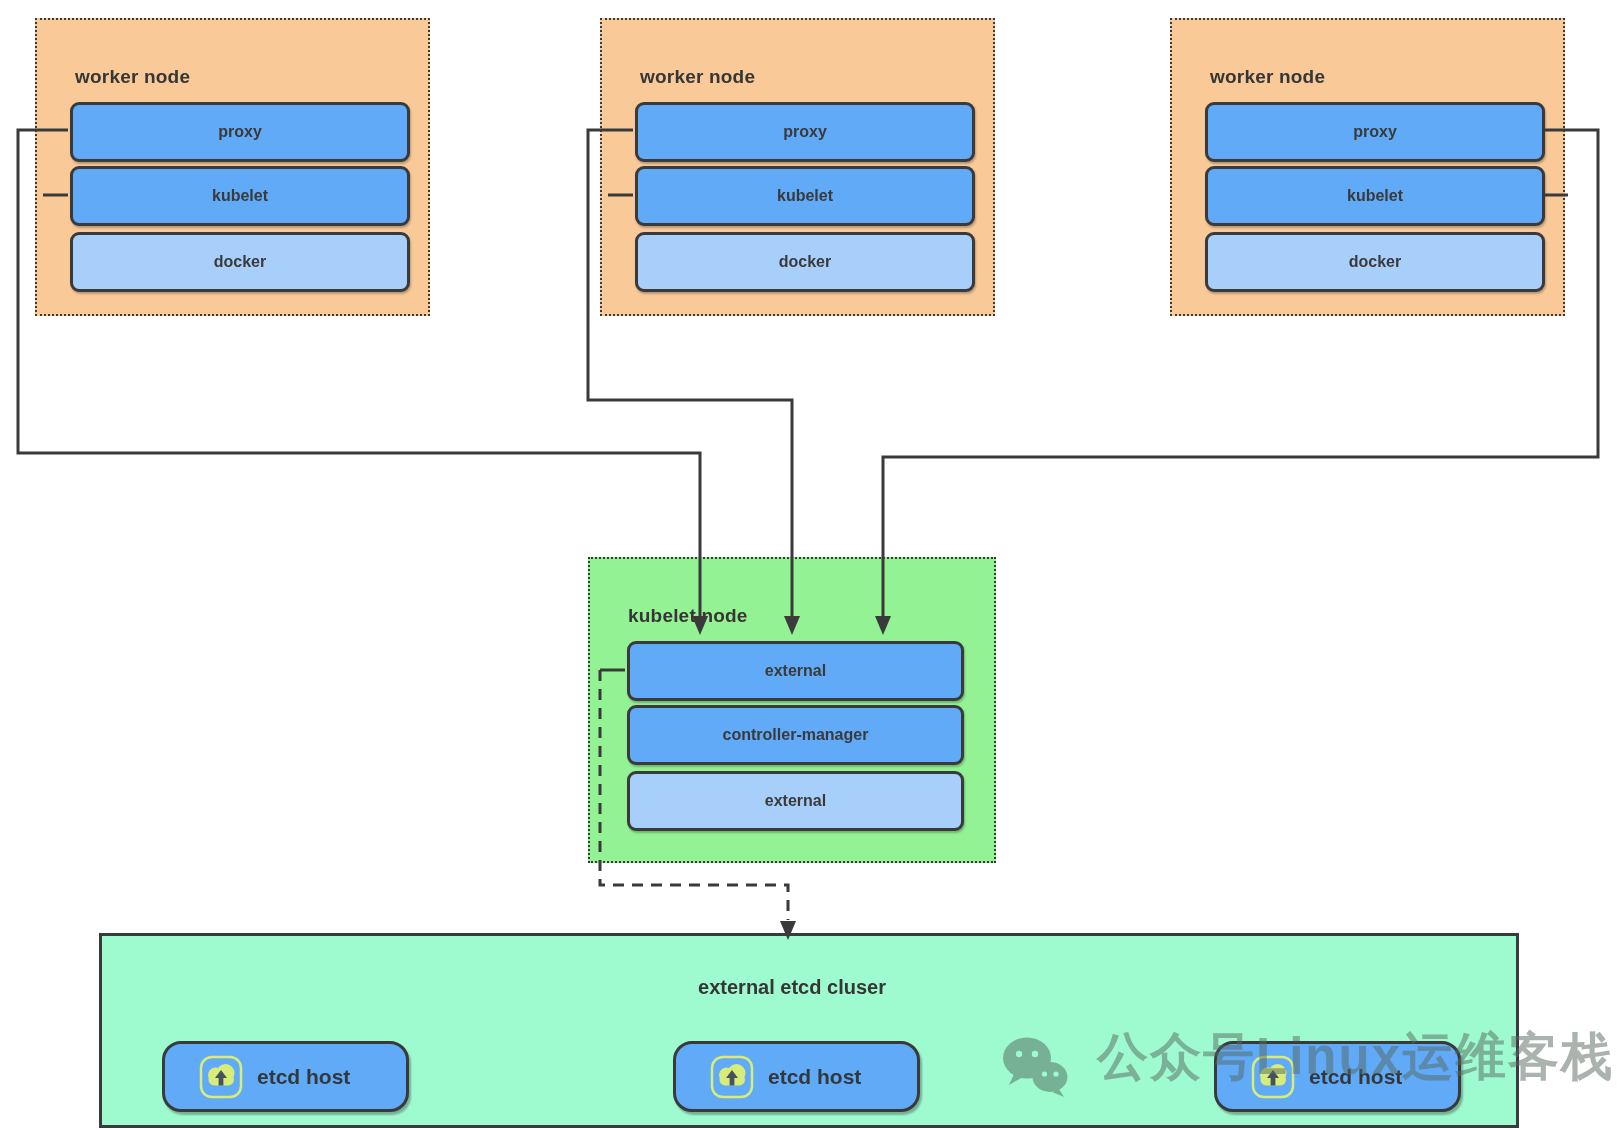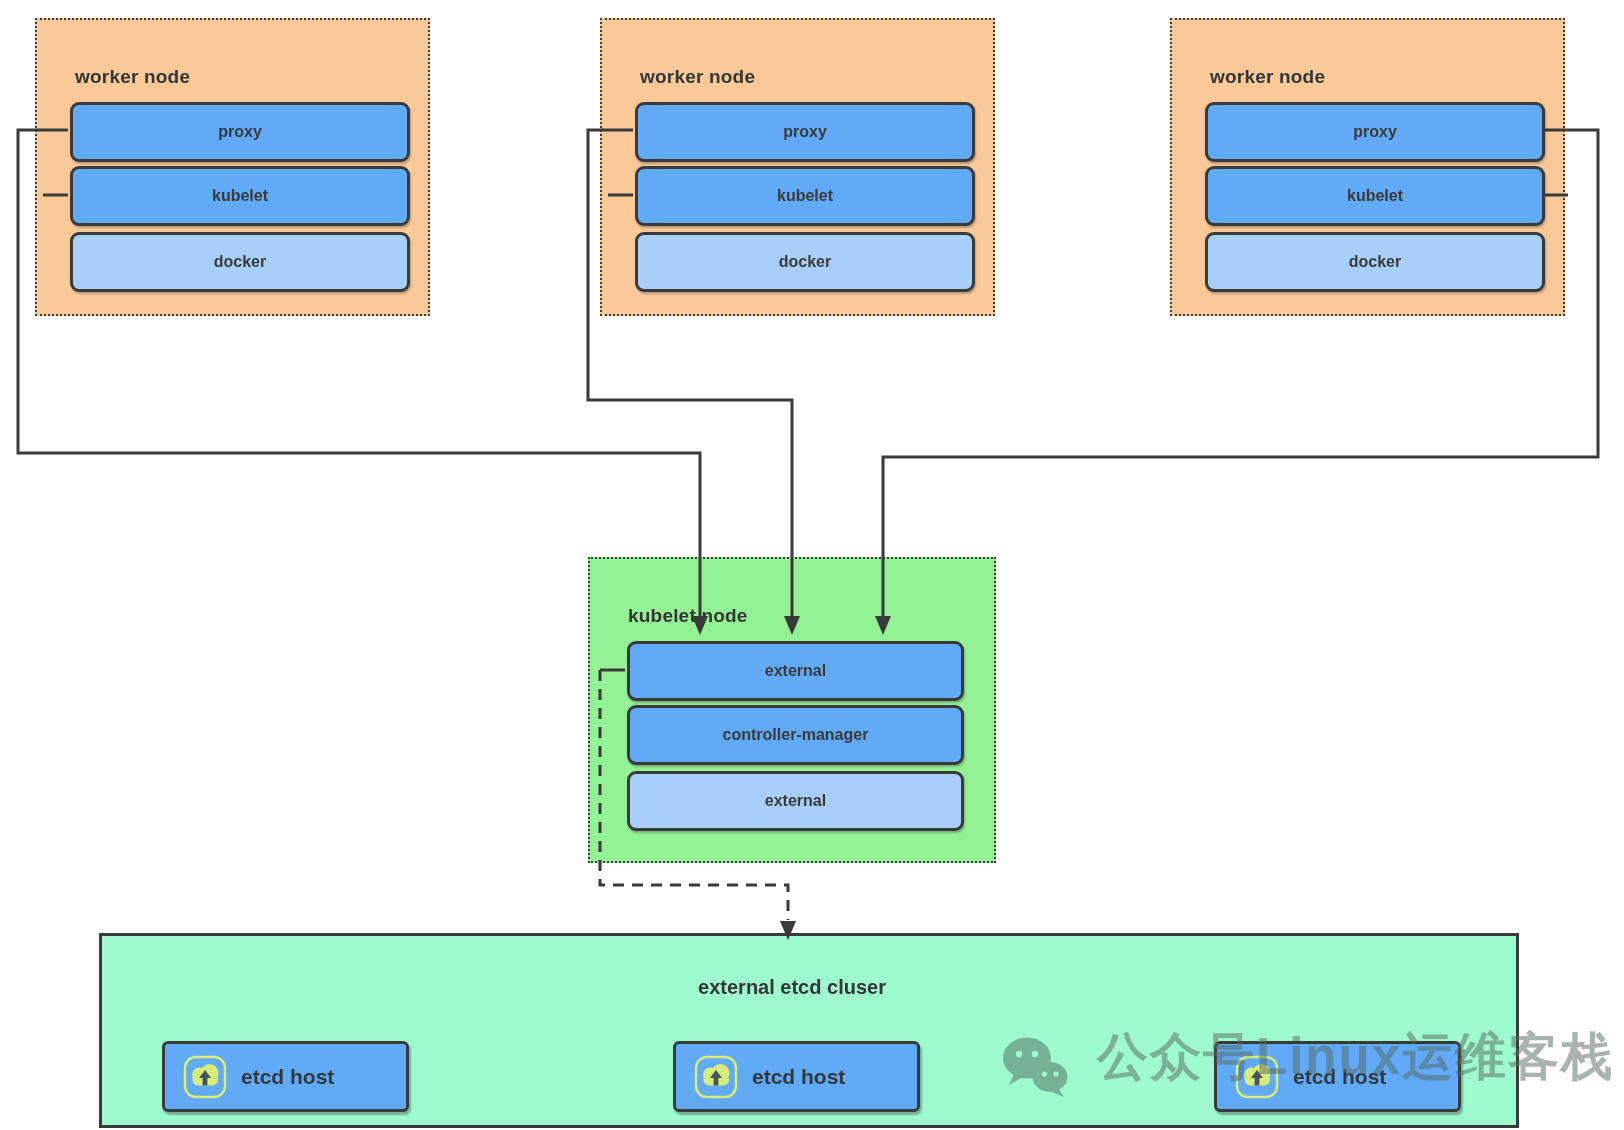--- a/index.html
+++ b/index.html
@@ -28,22 +28,22 @@
   .c0{top:82px}.c1{top:146px}.c2{top:212px}
   .blue{background:var(--component-blue)}
   .light{background:var(--component-light)}
   .master .component{left:37px;width:337px}
 
   .etcd{position:absolute;left:99px;top:933px;width:1420px;height:195px;
     background:var(--etcd-bg);border:3px solid var(--border-dark)}
   .etcd-title{position:absolute;top:40px;left:0;width:100%;padding-right:34px;
     text-align:center;font-weight:bold;font-size:20px;color:#363636}
   .host{position:absolute;top:105px;width:247px;height:71px;
-    background:var(--component-blue);border:3px solid var(--border-dark);border-radius:6px;
-    display:flex;align-items:center;padding-left:17px;gap:13px;
+    background:var(--component-blue);border:3px solid var(--border-dark);border-radius:19px;
+    display:flex;align-items:center;padding-left:33px;gap:13px;
     box-shadow:2px 3px 2px rgba(40,40,40,.35)}
   .h1{left:60px}.h2{left:571px}.h3{left:1112px}
   .host-label{font-weight:bold;font-size:21px;color:#33383c}
 
   .connectors{position:absolute;left:0;top:0;width:1624px;height:1130px;
     pointer-events:none;z-index:5}
 
   .watermark{position:absolute;left:1002px;top:1026px;z-index:9;
     display:flex;align-items:flex-start;gap:29px;pointer-events:none}
   .watermark-text{font-weight:bold;font-size:51px;line-height:62px;

